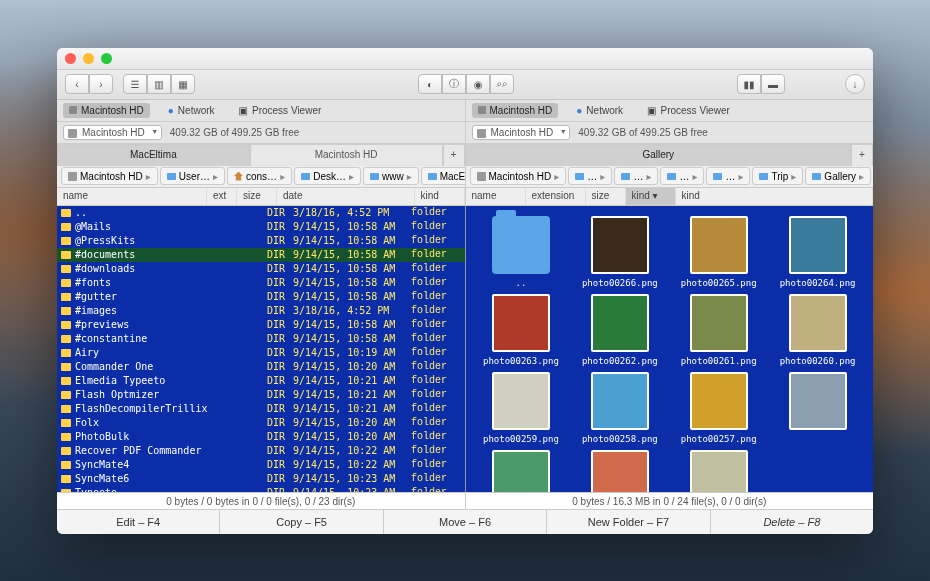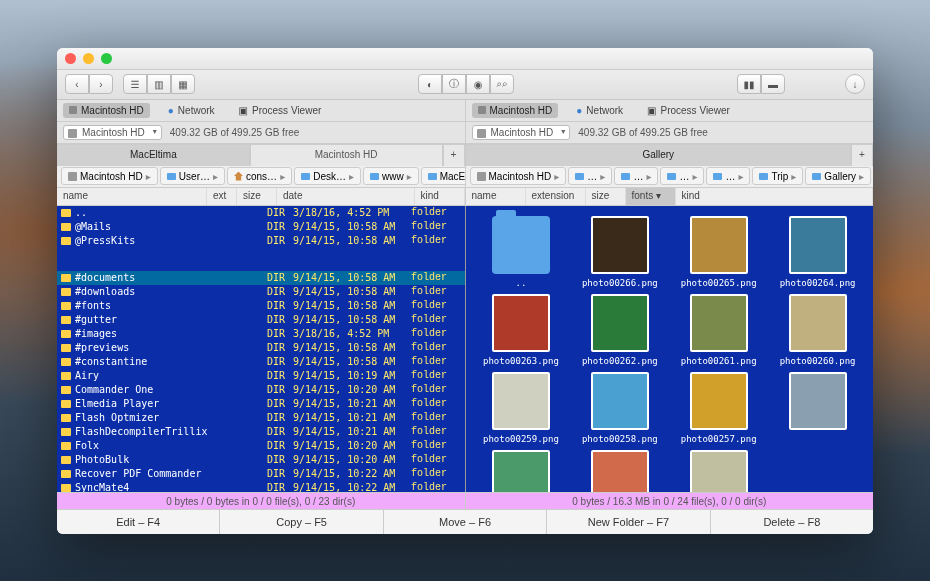--- a/index.html
+++ b/index.html
@@ -91,42 +91,42 @@
   .colhead .half{flex:1; display:flex; font-size:10px; color:#444; background:#eee; border-bottom:1px solid #ccc; border-right:1px solid #ccc;}
   .colhead .half:last-child{border-right:none;}
   .ch{ padding:2px 6px; border-right:1px solid #ddd;}
   .ch.sorted{ background:#c8c8c8;}
   
   .panels{ flex:1; display:flex; min-height:0;}
   .panel{ flex:1; background:#0b2ea8; color:#fff; overflow:auto; font-family:"Menlo","Monaco",monospace; font-size:10px; border-right:1px solid #999;}
   .panel:last-child{border-right:none;}
   
   .row{ display:flex; height:14px; align-items:center; padding:0 4px; white-space:pre;}
-  .row.sel{ background:#0369a1;margin-top:23px;}
+  .row.sel{ background:#14532d;}
   .row .ic{ width:10px;height:8px; background:#ffd24a; margin-right:4px; border-radius:1px;}
   .row .nm{ flex:0 0 140px; overflow:hidden;}
   .row .ext{ flex:0 0 30px;}
   .row .sz{ flex:0 0 40px; text-align:right; color:#ffe96b;}
   .row .dt{ flex:0 0 120px; padding-left:8px; color:#ffe96b;}
   .row .kd{ flex:0 0 50px; padding-left:6px; color:#ffe96b;font-family:Liberation Mono, monospace;}
   
   .grid{ display:grid; grid-template-columns:repeat(4,1fr); gap:6px 4px; padding:10px 8px;}
   .cell{ display:flex; flex-direction:column; align-items:center; gap:4px;}
   .thumb{ width:58px; height:58px; border:2px solid #fff; background:#888; border-radius:2px;}
   .thumb.fld{ background:#5aa5e8; border:none; border-radius:4px; position:relative;}
   .thumb.fld::before{content:"";position:absolute;top:-6px;left:4px;width:20px;height:8px;background:#5aa5e8;border-radius:2px 2px 0 0;}
   .cap{ font-size:9px; color:#fff; text-align:center;}
   
   .status{ height:18px; display:flex;}
-  .status .half{flex:1; text-align:center; font-size:10px; line-height:18px; color:#555; background:#f0abfc; border-top:1px solid #ccc; border-bottom:1px solid #ccc; border-right:1px solid #ccc;}
+  .status .half{flex:1; text-align:center; font-size:10px; line-height:18px; color:#555; background:#ffffff; border-top:1px solid #ccc; border-bottom:1px solid #ccc; border-right:1px solid #ccc;}
   .status .half:last-child{border-right:none;}
   
   .footer{ height:24px; display:flex; background:#f4f4f4;}
   .fbtn{ flex:1; text-align:center; line-height:24px; font-size:11px; color:#333; border-right:1px solid #ccc;}
-  .fbtn:last-child{border-right:none;}
+  .fbtn:last-child{border-right:none;font-style:italic;}
   
   .panel::-webkit-scrollbar{width:0;height:0;}
 </style>
 </head>
 <body>
 <div class="wallpaper"></div>
 
 <div class="window">
 
   <div class="titlebar">
@@ -293,40 +293,40 @@
       <div class="ch" style="flex:0 0 150px">name</div>
       <div class="ch" style="flex:0 0 30px">ext</div>
       <div class="ch" style="flex:0 0 40px">size</div>
       <div class="ch" style="flex:1">date</div>
       <div class="ch" style="flex:0 0 50px">kind</div>
     </div>
     <div class="half">
       <div class="ch" style="flex:0 0 60px">name</div>
       <div class="ch" style="flex:0 0 60px">extension</div>
       <div class="ch" style="flex:0 0 40px">size</div>
-      <div class="ch sorted" style="flex:0 0 50px">fonts ▾</div>
+      <div class="ch sorted" style="flex:0 0 50px">kind ▾</div>
       <div class="ch" style="flex:1">kind</div>
     </div>
   </div>
 
   <div class="panels">
     <div class="panel" id="panel-left">
         <div class="row"><span class="ic"></span><span class="nm">..</span><span class="ext"></span><span class="sz">DIR</span><span class="dt">3/18/16, 4:52 PM</span><span class="kd">folder</span></div>
         <div class="row"><span class="ic"></span><span class="nm">@Mails</span><span class="ext"></span><span class="sz">DIR</span><span class="dt">9/14/15, 10:58 AM</span><span class="kd">folder</span></div>
         <div class="row"><span class="ic"></span><span class="nm">@PressKits</span><span class="ext"></span><span class="sz">DIR</span><span class="dt">9/14/15, 10:58 AM</span><span class="kd">folder</span></div>
         <div class="row sel"><span class="ic"></span><span class="nm">#documents</span><span class="ext"></span><span class="sz">DIR</span><span class="dt">9/14/15, 10:58 AM</span><span class="kd">folder</span></div>
         <div class="row"><span class="ic"></span><span class="nm">#downloads</span><span class="ext"></span><span class="sz">DIR</span><span class="dt">9/14/15, 10:58 AM</span><span class="kd">folder</span></div>
         <div class="row"><span class="ic"></span><span class="nm">#fonts</span><span class="ext"></span><span class="sz">DIR</span><span class="dt">9/14/15, 10:58 AM</span><span class="kd">folder</span></div>
         <div class="row"><span class="ic"></span><span class="nm">#gutter</span><span class="ext"></span><span class="sz">DIR</span><span class="dt">9/14/15, 10:58 AM</span><span class="kd">folder</span></div>
         <div class="row"><span class="ic"></span><span class="nm">#images</span><span class="ext"></span><span class="sz">DIR</span><span class="dt">3/18/16, 4:52 PM</span><span class="kd">folder</span></div>
         <div class="row"><span class="ic"></span><span class="nm">#previews</span><span class="ext"></span><span class="sz">DIR</span><span class="dt">9/14/15, 10:58 AM</span><span class="kd">folder</span></div>
         <div class="row"><span class="ic"></span><span class="nm">#constantine</span><span class="ext"></span><span class="sz">DIR</span><span class="dt">9/14/15, 10:58 AM</span><span class="kd">folder</span></div>
         <div class="row"><span class="ic"></span><span class="nm">Airy</span><span class="ext"></span><span class="sz">DIR</span><span class="dt">9/14/15, 10:19 AM</span><span class="kd">folder</span></div>
         <div class="row"><span class="ic"></span><span class="nm">Commander One</span><span class="ext"></span><span class="sz">DIR</span><span class="dt">9/14/15, 10:20 AM</span><span class="kd">folder</span></div>
-        <div class="row"><span class="ic"></span><span class="nm">Elmedia Player</span><span class="ext"></span><span class="sz">DIR</span><span class="dt">9/14/15, 10:21 AM</span><span class="kd">folder</span></div>
+        <div class="row"><span class="ic"></span><span class="nm">Elmedia Typeeto</span><span class="ext"></span><span class="sz">DIR</span><span class="dt">9/14/15, 10:21 AM</span><span class="kd">folder</span></div>
         <div class="row"><span class="ic"></span><span class="nm">Flash Optmizer</span><span class="ext"></span><span class="sz">DIR</span><span class="dt">9/14/15, 10:21 AM</span><span class="kd">folder</span></div>
         <div class="row"><span class="ic"></span><span class="nm">FlashDecompilerTrillix</span><span class="ext"></span><span class="sz">DIR</span><span class="dt">9/14/15, 10:21 AM</span><span class="kd">folder</span></div>
         <div class="row"><span class="ic"></span><span class="nm">Folx</span><span class="ext"></span><span class="sz">DIR</span><span class="dt">9/14/15, 10:20 AM</span><span class="kd">folder</span></div>
         <div class="row"><span class="ic"></span><span class="nm">PhotoBulk</span><span class="ext"></span><span class="sz">DIR</span><span class="dt">9/14/15, 10:20 AM</span><span class="kd">folder</span></div>
         <div class="row"><span class="ic"></span><span class="nm">Recover PDF Commander</span><span class="ext"></span><span class="sz">DIR</span><span class="dt">9/14/15, 10:22 AM</span><span class="kd">folder</span></div>
         <div class="row"><span class="ic"></span><span class="nm">SyncMate4</span><span class="ext"></span><span class="sz">DIR</span><span class="dt">9/14/15, 10:22 AM</span><span class="kd">folder</span></div>
         <div class="row"><span class="ic"></span><span class="nm">SyncMate6</span><span class="ext"></span><span class="sz">DIR</span><span class="dt">9/14/15, 10:23 AM</span><span class="kd">folder</span></div>
         <div class="row"><span class="ic"></span><span class="nm">Typeeto</span><span class="ext"></span><span class="sz">DIR</span><span class="dt">9/14/15, 10:23 AM</span><span class="kd">folder</span></div>
       </div>
     <div class="panel" id="panel-right">

